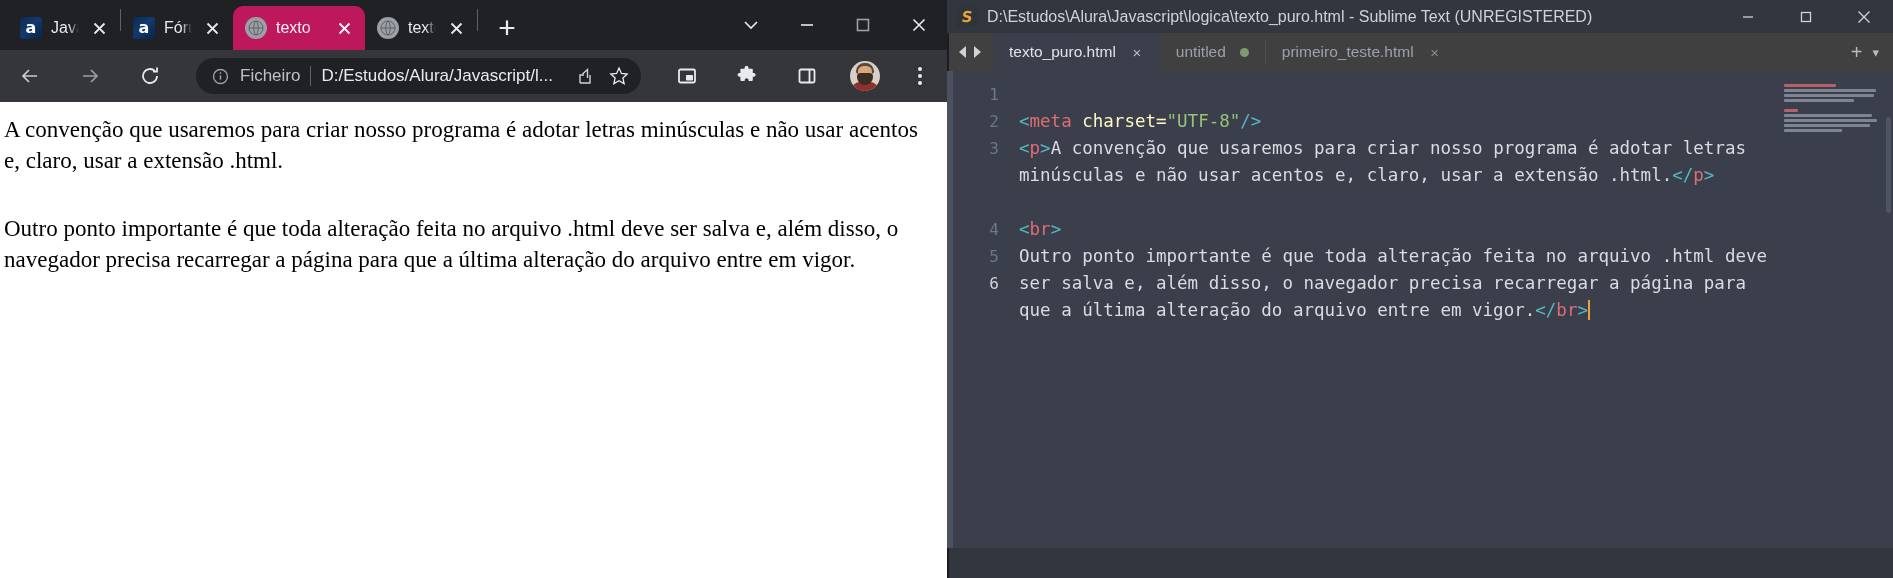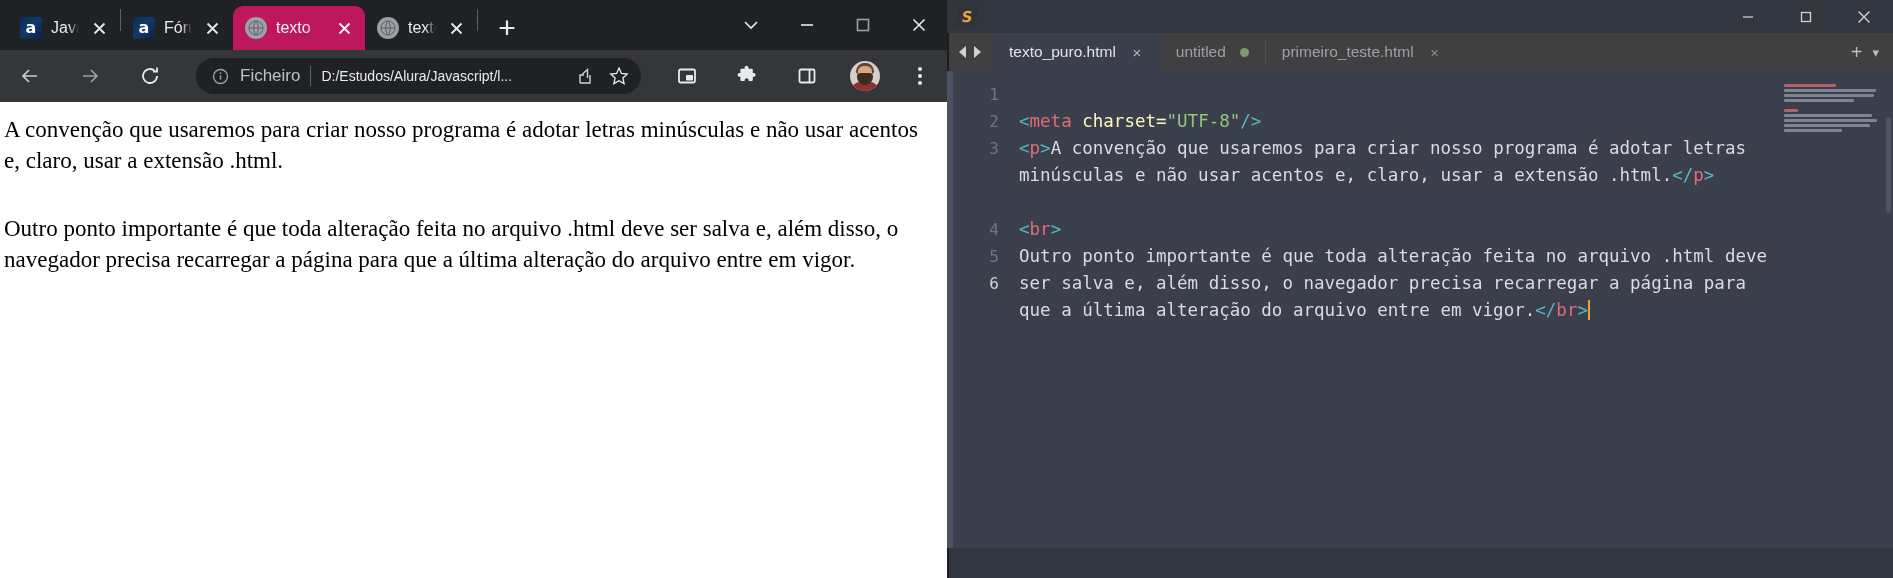--- a/index.html
+++ b/index.html
@@ -58,21 +58,21 @@
   .tb-icon { width:40px;height:40px;display:flex;align-items:center;justify-content:center;color:#e8eaed;flex:0 0 auto; }
   .tb-icon svg { display:block; }
   .omnibox {
     flex: 1 1 auto; height: 36px; background:#202124; border-radius: 18px;
     display:flex; align-items:center; padding: 0 6px 0 14px; gap:10px; margin: 0 6px;
     min-width: 0; position: relative;
   }
   .omni-info { width:20px;height:20px;flex:0 0 20px;color:#9aa0a6;display:flex;align-items:center;justify-content:center; }
   .omni-scheme { font-size:17px; color:#bdc1c6; white-space:nowrap; font-family:"Liberation Sans", sans-serif; }
   .omni-divider { width:1px;height:20px;background:#5f6368; flex:0 0 1px; }
-  .omni-url { font-size:14px; color:#e8eaed; white-space:nowrap; overflow:hidden; flex:1 1 auto; min-width:0; }
+  .omni-url { font-size:17px; color:#e8eaed; white-space:nowrap; overflow:hidden; flex:1 1 auto; min-width:0; }
   .omni-right { display:flex; align-items:center; gap:2px; flex:0 0 auto; }
   .omni-ic { width:32px;height:32px;display:flex;align-items:center;justify-content:center;color:#e8eaed; }
   .avatar {
     width:30px;height:30px;border-radius:50%;flex:0 0 30px;
     background:#d7cfc8; overflow:hidden; position:relative; margin:0 3px;
   }
   .av-hair{position:absolute;left:6px;top:2px;width:18px;height:11px;background:#5b4638;border-radius:9px 9px 3px 3px;}
   .av-face{position:absolute;left:8px;top:5px;width:14px;height:16px;background:#d9a87e;border-radius:7px 7px 9px 9px;}
   .av-beard{position:absolute;left:7px;top:12px;width:16px;height:12px;background:#3b2d22;border-radius:4px 4px 9px 9px;}
   .av-shirt{position:absolute;left:2px;top:21px;width:26px;height:12px;background:#8f2f2f;border-radius:8px 8px 0 0;}
@@ -315,20 +315,21 @@
       <div class="page-gap"></div>
       <p class="page-p">Outro ponto importante é que toda alteração feita no arquivo .html deve ser salva e, além disso, o navegador precisa recarregar a página para que a última alteração do arquivo entre em vigor.</p>
     </div>
   </div>
 
   <div class="sublime">
     <div class="divider-v"></div>
 
     <div class="sb-titlebar">
       <span class="sb-logo">S</span>
+      <span class="sb-title">D:\Estudos\Alura\Javascript\logica\texto_puro.html - Sublime Text (UNREGISTERED)</span>
       <div class="sb-wc">
         <div class="wc-btn">
           <svg width="16" height="16" viewBox="0 0 16 16">
               <path d="M3 8h10" stroke="#cfd2d6" stroke-width="1.3"></path>
             </svg>
         </div>
         <div class="wc-btn">
           <svg width="16" height="16" viewBox="0 0 16 16">
               <rect x="3.5" y="3.5" width="9" height="9" stroke="#cfd2d6" stroke-width="1.3" fill="none"></rect>
             </svg>

